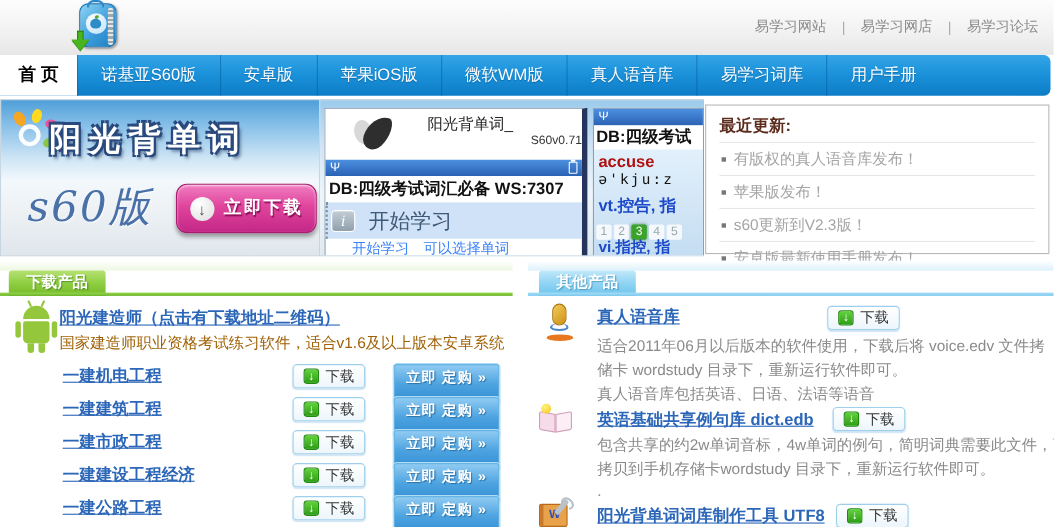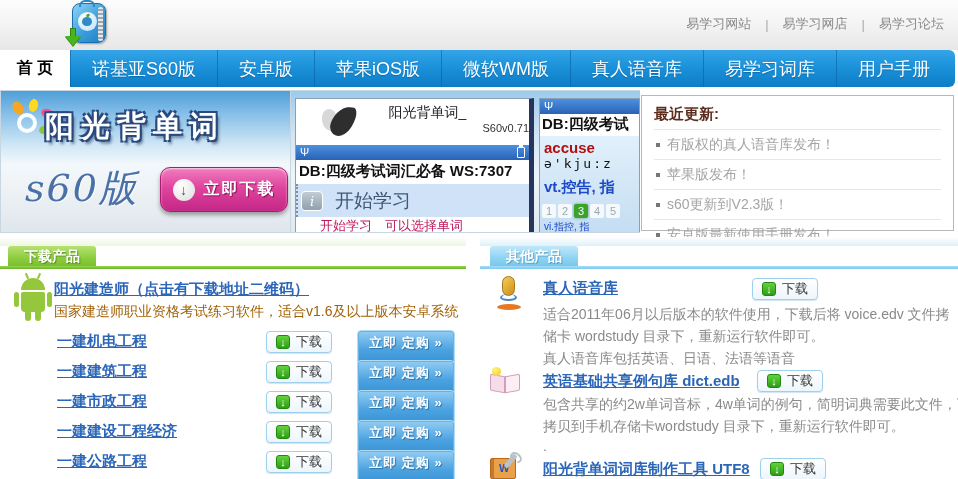--- a/index.html
+++ b/index.html
@@ -35,21 +35,21 @@
                display:flex; align-items:center; gap:14px; }
   .top-links a { color:#8a8a8a; text-decoration:none; cursor:pointer; }
   .top-sep { color:#aaa; }
 
   
   .navbar { position:absolute; left:0; top:50px; width:955px; height:37px;
             background:linear-gradient(180deg,#35a5e8 0%,#1b92da 45%,#0d7cc7 100%);
             border-radius:0 6px 6px 0; display:flex; align-items:stretch; }
   .nav-home { width:70px; background:#fff; color:#000; font-weight:bold; font-size:16px;
               display:flex; align-items:center; justify-content:center; cursor:pointer; }
-  .nav-item { color:#fff; font-size:18px; padding:0 21px; display:flex; align-items:center;
+  .nav-item { color:#fff; font-size:15px; padding:0 21px; display:flex; align-items:center;
               border-left:1px solid rgba(6,95,160,.55); cursor:pointer;
               text-shadow:0 1px 1px rgba(0,60,110,.4); }
   .nav-item:first-of-type { border-left:none; }
 
   
   .banner-left { position:absolute; left:0; top:90px; width:291px; height:143px; overflow:hidden;
       border:1px solid #c8d6e2;
       background:linear-gradient(180deg,#4f9fd8 0%,#86bfe8 16%,#cfe6f5 38%,#f3f8fc 52%,#eef2f5 70%,#dfe6ec 100%); }
   .flower { position:absolute; left:10px; top:10px; width:40px; height:40px; }
   .flower .ring { position:absolute; left:6px; top:12px; width:20px; height:20px; border:4px solid #fff;
@@ -95,36 +95,36 @@
   .battery { width:8px; height:11px; border:1px solid #fff; border-radius:1px; position:relative; }
   .battery:before { content:""; position:absolute; left:1px; top:-3px; width:4px; height:2px; background:#fff; }
   .shot1-db { height:24px; background:#fff; font-size:15px; font-weight:bold; color:#111;
       padding:2px 3px; white-space:nowrap; overflow:hidden; }
   .shot1-item { height:33px; background:#cfe2f7; border-left:2px dotted #8090a0;
       display:flex; align-items:center; padding-left:3px; }
   .info-ic { width:22px; height:20px; border-radius:4px; border:1px solid #fff;
       background:linear-gradient(180deg,#c2ccd4,#8fa0ac); color:#fff; font-style:italic;
       font-family:"DejaVu Serif",serif; font-size:13px; text-align:center; line-height:19px; }
   .shot1-item-label { margin-left:12px; font-size:19px; color:#3f5a78; }
-  .shot1-sub { font-size:13px; color:#be185d; padding-left:24px; white-space:nowrap; overflow:hidden; }
+  .shot1-sub { font-size:13px; color:#3b82f6; padding-left:24px; white-space:nowrap; overflow:hidden; }
   .shot2 { position:absolute; left:248px; top:7px; width:101px; height:136px; background:#fff;
       border:1px solid #8aa0b8; }
   .shot2-db { height:22px; background:#fff; font-size:15px; font-weight:bold; color:#111;
       padding:1px 2px; white-space:nowrap; overflow:hidden; }
   .shot2-body { position:relative; height:97px; padding:3px 4px;
       background:linear-gradient(180deg,#e2f0fb 0%,#c4ddf2 100%); overflow:hidden; }
   .word { color:#b01010; font-weight:bold; font-size:15px; }
   .phon { font-size:13px; color:#111; letter-spacing:2px; font-family:"DejaVu Sans Mono",monospace;
       white-space:nowrap; }
   .mean1 { margin-top:7px; color:#1b49c8; font-weight:bold; font-size:15px; white-space:nowrap; }
   .pager { position:absolute; left:2px; bottom:15px; display:flex; gap:2px; }
   .pg { width:14px; height:14px; border-radius:2px; background:rgba(255,255,255,.8); color:#9aa; 
       font-size:11px; text-align:center; line-height:14px; }
   .pg.active { background:#3aa32a; color:#fff; box-shadow:0 0 3px rgba(0,80,0,.5); }
-  .mean2 { position:absolute; left:4px; bottom:-1px; color:#1b49c8; font-weight:normal; font-size:10px;
+  .mean2 { position:absolute; left:4px; bottom:-1px; color:#1b49c8; font-weight:bold; font-size:14px;
       white-space:nowrap; }
 
   
   .updates { position:absolute; left:641px; top:95px; width:313px; height:136px; background:#fff;
       border:1px solid #b8b8b8; padding:7px 12px 0 12px; }
   .updates-title { font-size:15px; font-weight:bold; color:#5c2d1e; padding:2px 0 5px 0; }
   .update-item { display:flex; align-items:center; gap:7px; font-size:14px; color:#a5a5a5;
       padding:6px 0 5px 2px; border-top:1px solid #e6e6e6; }
   .bullet { width:4px; height:4px; background:#777; flex:0 0 auto; }
 

